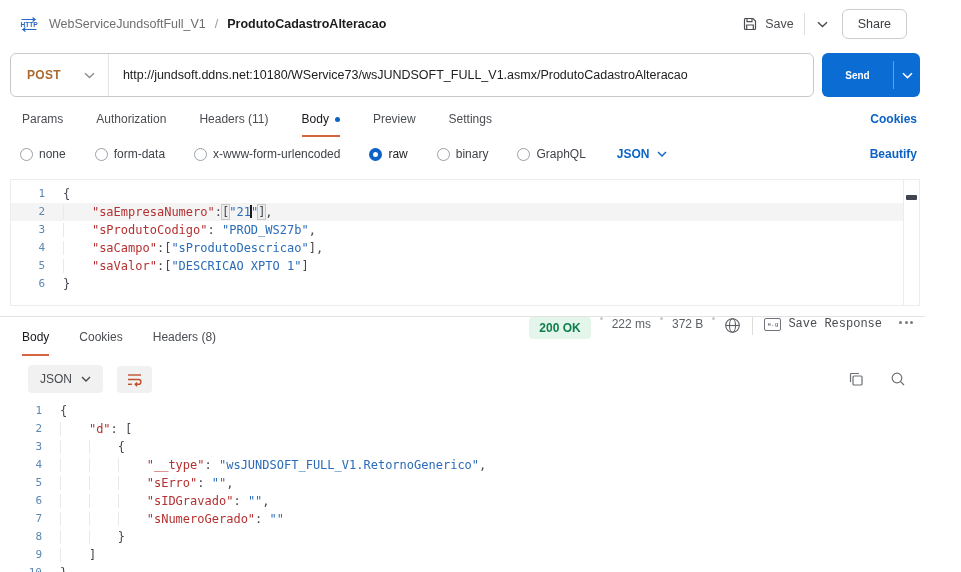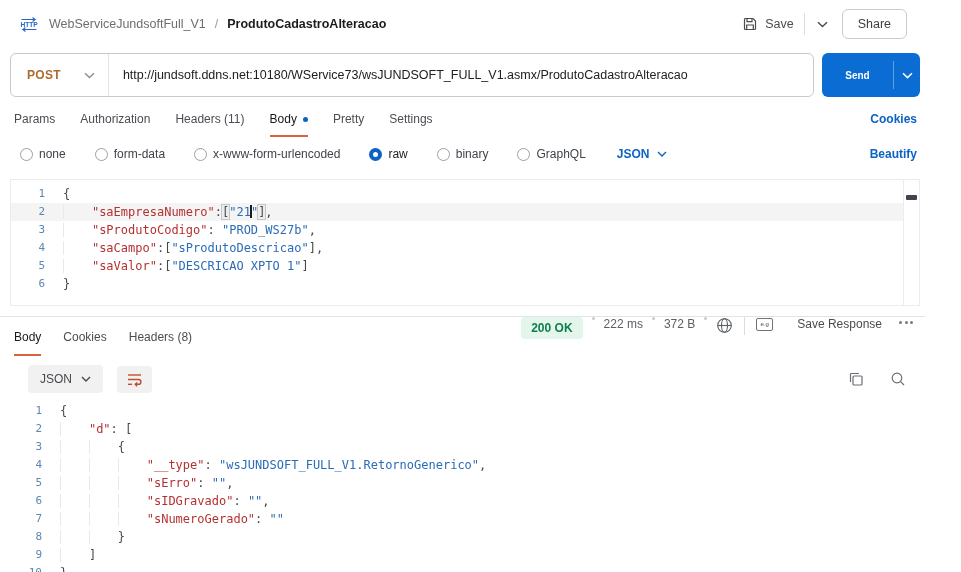--- a/index.html
+++ b/index.html
@@ -35,21 +35,21 @@
   .url-input{flex:1; border:none; outline:none; font-size:12.5px; color:#212121; padding:0 14px;
     font-family:"Liberation Sans", sans-serif;}
   .send-btn{flex:none; width:98px; border-radius:6px; background:var(--send); color:#fff;
     display:flex; align-items:stretch; cursor:pointer; overflow:hidden;}
   .send-main{flex:1; display:flex; align-items:center; justify-content:center; font-size:10px; font-weight:700;}
   .send-sep{width:1px; background:rgba(255,255,255,.35); margin:8px 0;}
   .send-chev{width:26px; display:flex; align-items:center; justify-content:center;}
 
   
   .req-tabs{flex:none; height:36px; display:flex; align-items:stretch; gap:25px; padding:0 8px 0 14px; margin-top:4px;}
-  .tab{display:flex; align-items:center; gap:6px; font-size:12px; color:#4a4d52; cursor:pointer;}
+  .tab{display:flex; align-items:center; gap:6px; font-size:12px; color:#4a4d52; cursor:pointer;margin-left:8px;}
   .tab.active{color:#16191d; box-shadow:inset 0 -2px 0 var(--underline);}
   .tab-dot{width:5px; height:5px; border-radius:50%; background:var(--link); margin-top:1px;}
   .cookies-link{margin-left:auto; align-self:center; font-size:12px; font-weight:700; color:var(--link); cursor:pointer;}
 
   
   .bodytype-row{flex:none; height:34px; display:flex; align-items:center; gap:29px; padding:0 8px 0 20px;}
   .radio{display:flex; align-items:center; gap:6px; font-size:12px; color:#3f4349; cursor:pointer;}
   .rdot{width:13px; height:13px; border-radius:50%; border:1.5px solid #9aa0a6; background:#fff; flex:none;}
   .radio.sel .rdot{border:4px solid var(--link);}
   .radio.sel{color:#212121;}
@@ -75,21 +75,21 @@
 
   
   .resp-header{flex:none; margin-top:10px; border-top:1px solid #e3e3e3; height:40px;
     display:flex; align-items:stretch; gap:22px; padding:0 10px 0 14px;}
   .resp-meta{margin-left:auto; display:flex; align-items:flex-start; gap:9px;padding-left:21px;}
   .status-pill{background:var(--ok-bg); color:var(--ok-text); font-size:12px; font-weight:700;
     padding:4px 10px; border-radius:4px;}
   .mdot{width:3px; height:3px; border-radius:50%; background:#c9c9c9;}
   .meta-txt{font-size:12px; color:#5c6066;}
   .meta-sep{width:1px; height:18px; background:#dcdcdc; margin:0 2px;}
-  .saveresp{display:flex; align-items:center; gap:24px; font-size:12px; color:#494c50; cursor:pointer;}
+  .saveresp{display:flex; align-items:center; gap:7px; font-size:12px; color:#494c50; cursor:pointer;font-family:Liberation Mono, monospace;}
   .eg-box{width:17px; height:13px; border:1px solid #70747a; border-radius:2px; display:flex;
     align-items:center; justify-content:center; font-size:6px; color:#494c50; letter-spacing:0;}
   .more-dots{display:flex; gap:2.5px; margin-left:6px; cursor:pointer; padding:4px 2px;}
   .more-dots i{width:3px; height:3px; border-radius:50%; background:#7a7a7a;}
 
   
   .resp-toolbar{flex:none; display:flex; align-items:center; margin:9px 11px 0 14px;}
   .segmented{display:flex; background:#f1f1f1; border-radius:4px; overflow:hidden;}
   .seg{padding:7px 16px; font-size:12px; color:#45494e; cursor:pointer; border-radius:4px;}
   .seg.active{background:#dddddd; color:#26282b;}
@@ -182,21 +182,21 @@
           <span>Authorization</span>
         </div>
       <div class="tab">
           <span>Headers (11)</span>
         </div>
       <div class="tab active">
         <span>Body</span>
         <span class="tab-dot"></span>
       </div>
       <div class="tab">
-          <span>Pretty</span>
+          <span>Preview</span>
         </div>
       <div class="tab">
           <span>Settings</span>
         </div>
       <span class="cookies-link">Cookies</span>
     </nav>
 
     <div class="bodytype-row">
       <label class="radio">
           <span class="rdot"></span>

